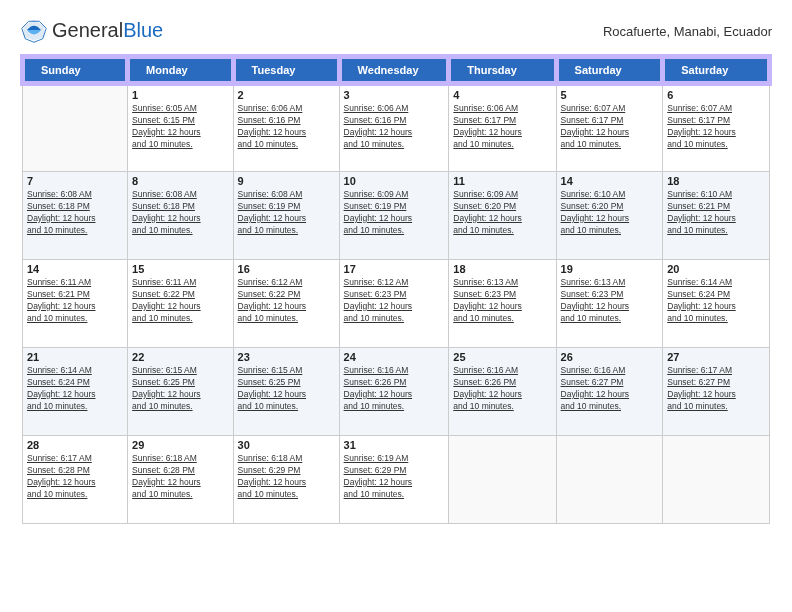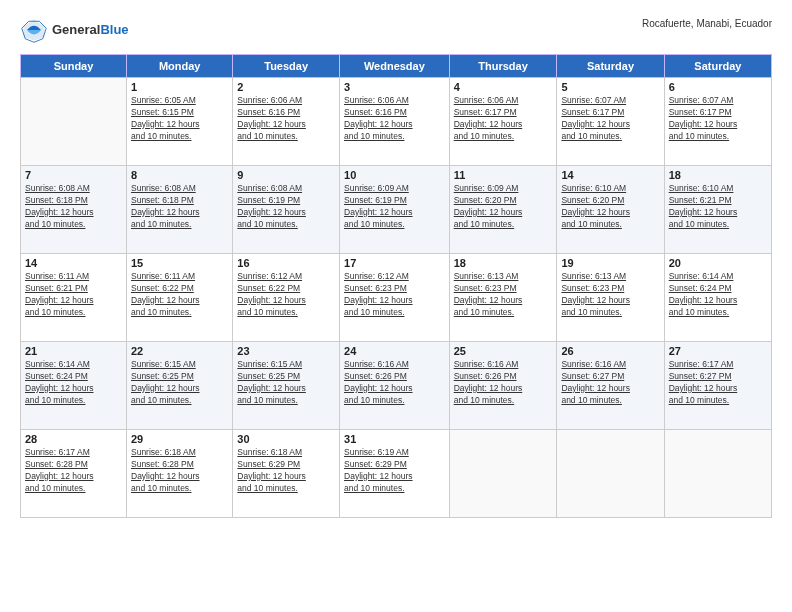--- a/index.html
+++ b/index.html
@@ -20,57 +20,57 @@
       justify-content: space-between;
       align-items: flex-start;
       margin-bottom: 10px;
     }
     .logo {
       display: flex;
       align-items: center;
       gap: 4px;
     }
     .logo-text {
-      font-size: 13px;
-      font-weight: bold;
+      font-size: 20px;
+      font-weight: normal;
       line-height: 1.2;
     }
     .logo-text .general { color: #333; }
     .logo-text .blue { color: #1a6bbf; }
     .logo-icon {
       width: 28px;
       height: 28px;
     }
     .title-section {
       text-align: right;
     }
     .month-title {
       font-size: 30px;
       font-weight: bold;
       color: #222;
       line-height: 1.1;
     }
     .location {
-      font-size: 10px;
+      font-size: 13px;
       color: #333;
-      margin-top: 2px;
+      margin-top: 8px;
     }
     .calendar {
       width: 100%;
       border-collapse: collapse;
       font-size: 9.5px;
     }
     .calendar thead th {
       background: #2a6bbf;
       color: #fff;
       padding: 5px 16px;
-      text-align: center;
+      text-align: left;
       font-size: 11px;
       font-weight: bold;
-      border: 1px solid #c4b5fd;
+      border: 5px solid #c4b5fd;
     }
     .calendar tbody td {
       border: 1px solid #ccc;
       vertical-align: top;
       padding: 3px 4px;
       width: 113px;
       height: 88px;
     }
     .day-num {
       font-weight: bold;

